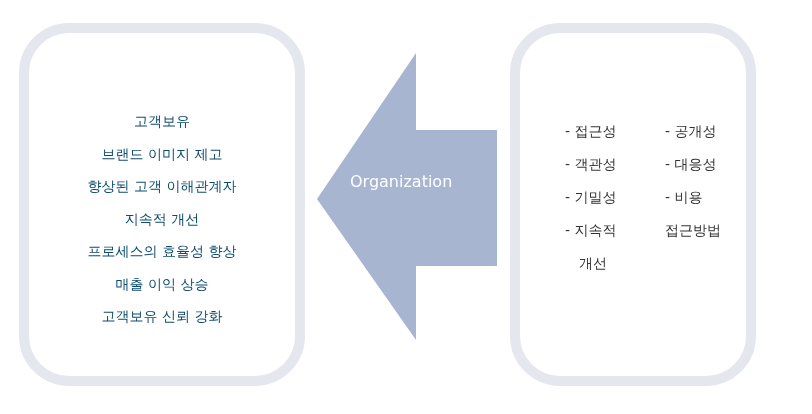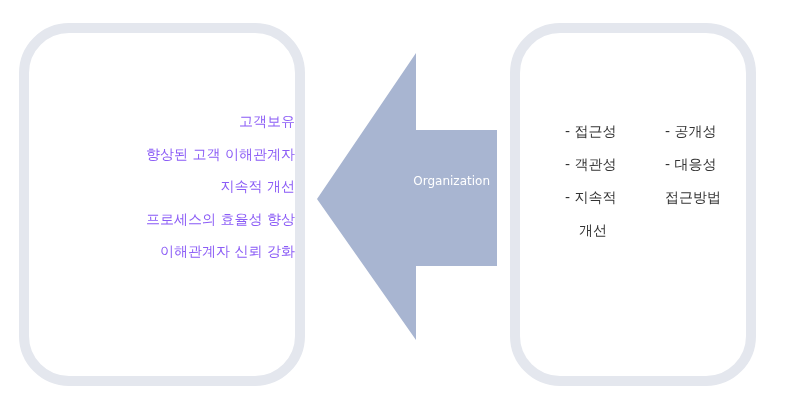--- a/index.html
+++ b/index.html
@@ -6,58 +6,62 @@
   body { width: 812px; height: 414px; position: relative; overflow: hidden;
          font-family: "DejaVu Sans", "Liberation Sans", sans-serif; color: #333333; }
   .box {
     position: absolute; box-sizing: border-box;
     border: 10px solid #e4e7ee; border-radius: 50px; background: #ffffff;
   }
   #left-box { left: 19px; top: 23px; width: 286px; height: 363px; }
   #right-box { left: 510px; top: 23px; width: 246px; height: 363px; }
   .left-list {
     position: absolute; left: 0; right: 0; top: 72px;
-    text-align: right; font-size: 14px; line-height: 32.5px; color: #8b5cf6;
+    text-align: center; font-size: 14px; line-height: 32.5px; color: #0c4a6e;
   }
   .left-list div { white-space: nowrap; }
   .col { position: absolute; top: 82px; font-size: 14px; line-height: 33px; color: #333; }
   .col div { white-space: nowrap; }
   #col-1 { left: 45px; }
   #col-2 { left: 145px; }
   #arrow { position: absolute; left: 0; top: 0; }
   .arrow-text {
     position: absolute; left: 350px; top: 170px; width: 140px;
-    text-align: right; color: #ffffff; font-size: 12px; line-height: 23px;
+    color: #ffffff; font-size: 16px; line-height: 23px;
   }
 </style>
 </head>
 <body>
 
 <div id="left-box" class="box">
   <div class="left-list">
     <div>고객보유</div>
+    <div>브랜드 이미지 제고</div>
     <div>향상된 고객 이해관계자</div>
     <div>지속적 개선</div>
     <div>프로세스의 효율성 향상</div>
-    <div>이해관계자 신뢰 강화</div>
+    <div>매출 이익 상승</div>
+    <div>고객보유 신뢰 강화</div>
   </div>
 </div>
 
 <svg id="arrow" width="812" height="414">
   <polygon points="317,199 416,53 416,130 497,130 497,266 416,266 416,340" fill="#a8b5d1"></polygon>
 </svg>
 <div class="arrow-text">
   <div>Organization</div>
 </div>
 
 <div id="right-box" class="box">
   <div id="col-1" class="col">
     <div>- 접근성</div>
     <div>- 객관성</div>
+    <div>- 기밀성</div>
     <div>- 지속적</div>
     <div style="padding-left:14px">개선</div>
   </div>
   <div id="col-2" class="col">
     <div>- 공개성</div>
     <div>- 대응성</div>
+    <div>- 비용</div>
     <div>접근방법</div>
   </div>
 </div>
 
 </body></html>

